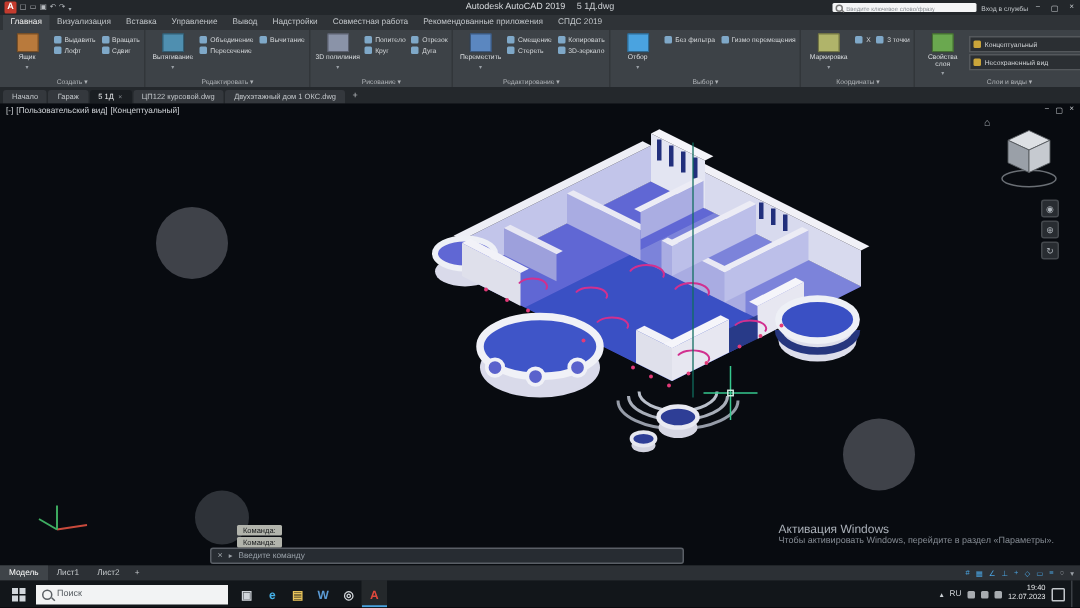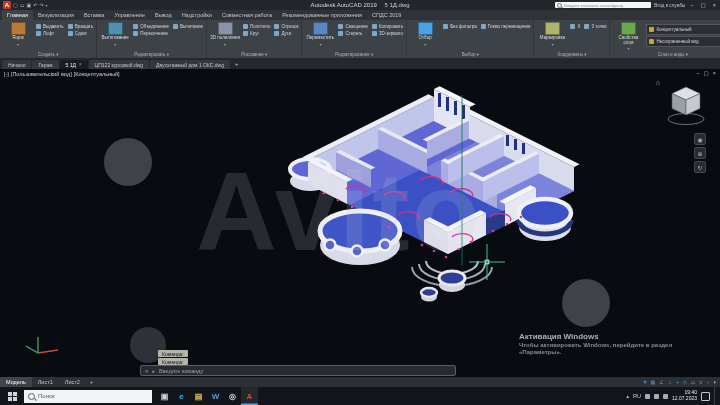--- a/index.html
+++ b/index.html
@@ -54,21 +54,21 @@
   .doccontrols{position:absolute;right:4px;top:1px;font-size:5.5px;color:#c0c4c8;display:flex;gap:4px;}
   .viewcube{position:absolute;right:10px;top:10px;width:48px;height:52px;}
   .vc-home{position:absolute;left:-6px;top:0;font-size:7px;color:#9ca2a8;}
   .navbar{position:absolute;right:14px;top:64px;display:flex;flex-direction:column;gap:2px;}
   .navbtn{width:10px;height:10px;background:rgba(46,50,55,.85);border:1px solid #44484d;border-radius:2px;color:#aeb4ba;font-size:6px;display:flex;align-items:center;justify-content:center;}
   .cmdpill{position:absolute;left:158px;background:#b2b4ac;color:#16181a;font-size:5px;padding:0.5px 4px;border-radius:1px;white-space:nowrap;}
   .cmdbar{position:absolute;left:140px;top:296px;width:316px;height:11px;background:#272c32;border:1px solid #5a5f66;border-radius:2px;display:flex;align-items:center;gap:4px;padding:0 4px;box-sizing:border-box;}
   .cx{color:#9aa0a6;font-size:6px;}
   .ca{color:#9aa0a6;font-size:5px;}
   .cph{color:#98a0a8;font-size:5.5px;}
-  .activation{position:absolute;left:519px;top:263px;width:192px;font-weight:bold;}
+  .activation{position:absolute;left:519px;top:279px;width:192px;}
   .a1{font-size:8px;color:#aab0b8;}
   .a2{font-size:6px;color:#868c94;margin-top:1px;line-height:1.2;}
   
   .statusbar{position:absolute;top:377px;left:0;width:720px;height:10px;background:#2c3035;display:flex;align-items:center;justify-content:space-between;}
   .ltabs{display:flex;height:10px;}
   .stab{font-size:5.5px;line-height:10px;color:#c6cacd;padding:0 6px;}
   .stab.active{background:#3f4449;color:#ffffff;}
   .stab.plus{padding:0 4px;}
   .sicons{display:flex;align-items:center;gap:4px;padding-right:4px;}
   .sico{font-size:5px;color:#4aa3e0;}
@@ -423,21 +423,20 @@
       <g stroke-width="1.3">
         <line x1="38" y1="284" x2="58" y2="281" stroke="#c94a3c"></line>
         <line x1="38" y1="284" x2="26" y2="277" stroke="#3fae62"></line>
         <line x1="38" y1="284" x2="38" y2="268" stroke="#3fae62"></line>
       </g>
     </svg>
 
     <div class="wm-circle" style="left:104px;top:69px;width:48px;height:48px;"></div>
     <div class="wm-circle" style="left:562px;top:210px;width:48px;height:48px;"></div>
     <div class="wm-circle" style="left:130px;top:258px;width:36px;height:36px;opacity:.7;"></div>
-    <div class="wm-text">Avito</div>
 
     <div class="vplabel">
       <span>[-]</span>
       <span>[Пользовательский вид]</span>
       <span>[Концептуальный]</span>
     </div>
 
     <div class="doccontrols">
       <span>−</span>
       <span>▢</span>

